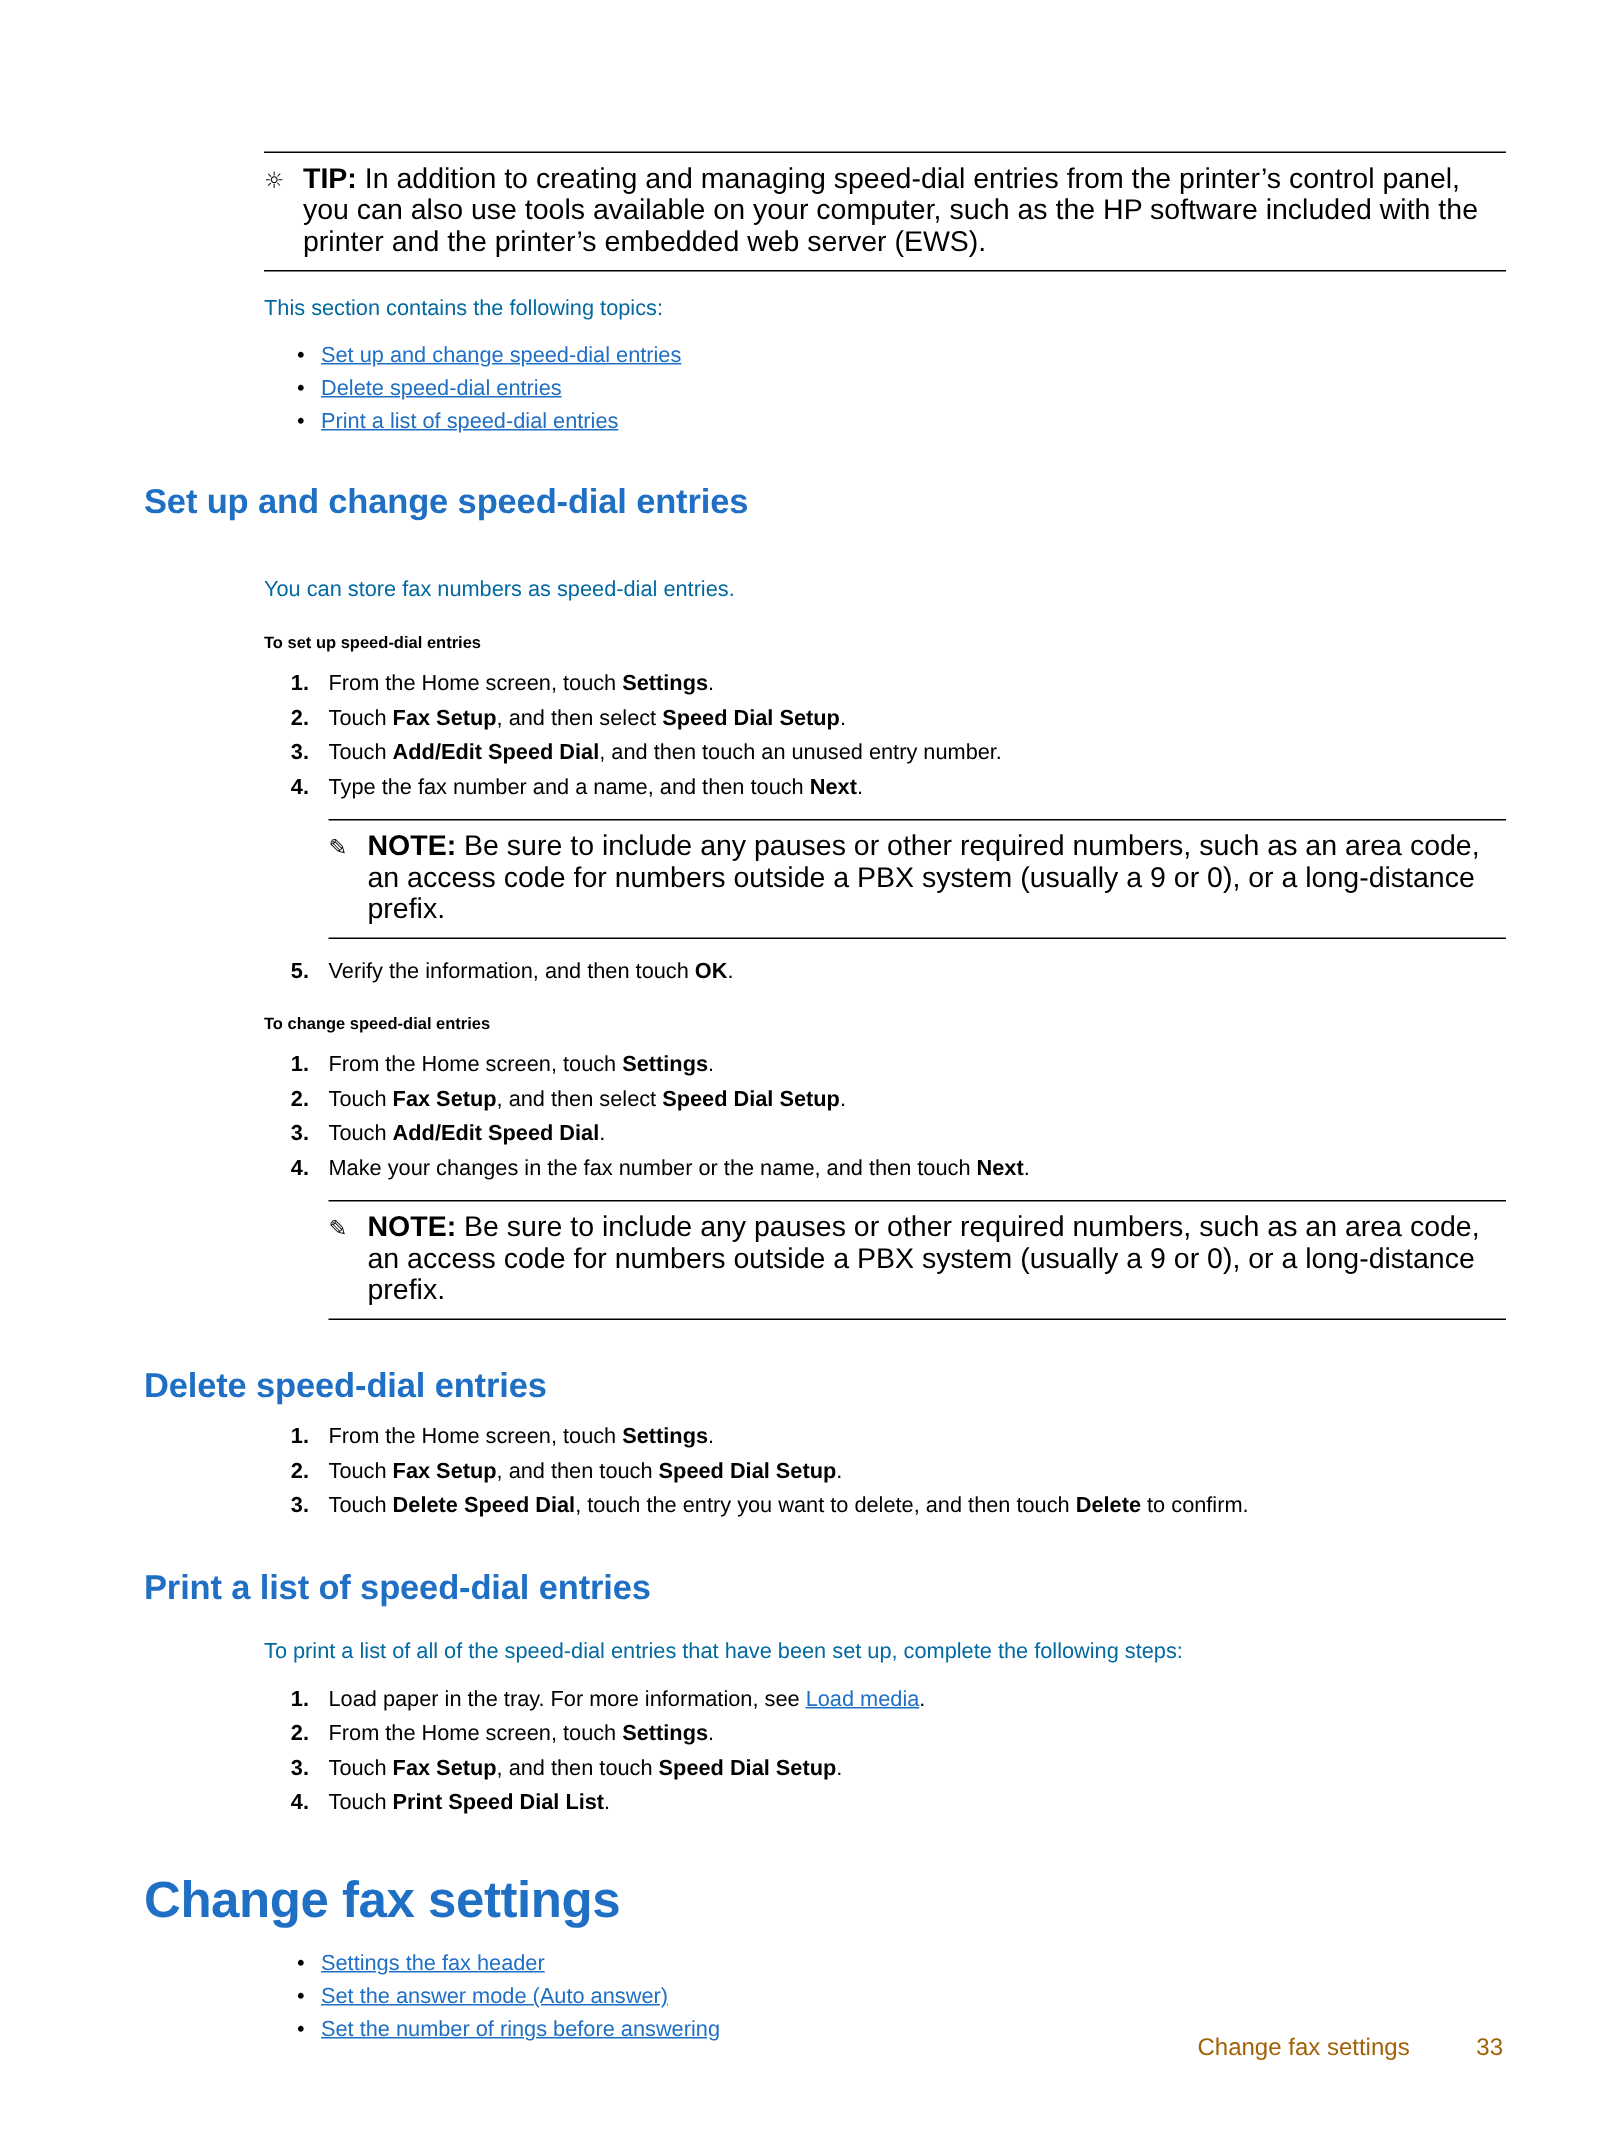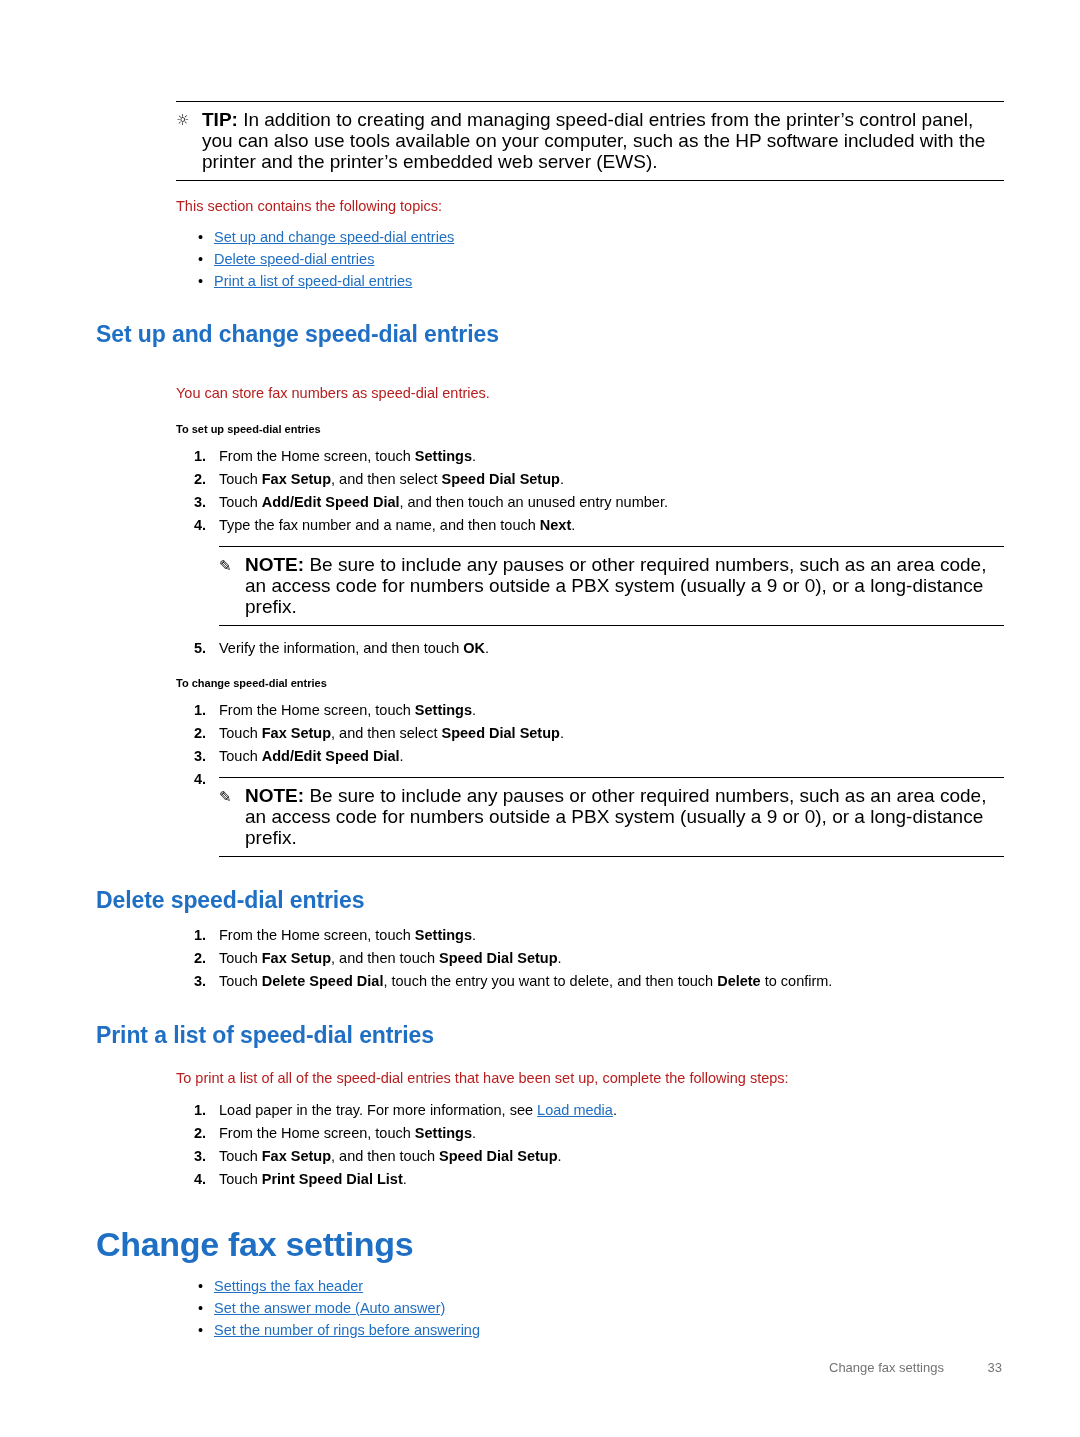--- a/index.html
+++ b/index.html
@@ -18,21 +18,21 @@
     position: relative;
     width: 1080px;
     height: 1437px;
     box-sizing: border-box;
   }
 
   
   .body-text {
     font-size: 14.5px;
     line-height: 21px;
-    color: #b91c1c;
+    color: #0369a1;
   }
 
   
   .callout {
     border-top: 1px solid #000;
     border-bottom: 1px solid #000;
     display: flex;
     align-items: flex-start;
     padding: 7px 0 8px 0;
   }
@@ -115,22 +115,22 @@
     text-align: right;
     font-weight: bold;
   }
   .step b { font-weight: bold; }
 
   
   .footer {
     position: absolute;
     right: 78px;
     bottom: 62px;
-    font-size: 13px;
-    color: #737373;
+    font-size: 16px;
+    color: #a16207;
   }
   .footer .pg {
     display: inline-block;
     margin-left: 40px;
   }
 
   
   .content {
     position: absolute;
     left: 176px;
@@ -220,20 +220,21 @@
       <div class="step">
         <span class="num">2.</span>
         <span>Touch <b>Fax Setup</b>, and then select <b>Speed Dial Setup</b>.</span>
       </div>
       <div class="step">
         <span class="num">3.</span>
         <span>Touch <b>Add/Edit Speed Dial</b>.</span>
       </div>
       <div class="step">
         <span class="num">4.</span>
+        <span>Make your changes in the fax number or the name, and then touch <b>Next</b>.</span>
       </div>
     </div>
 
     <div class="callout" style="margin-top:10px; margin-left:43px; width:785px;">
       <div class="cico">✎</div>
       <div class="ctext">
         <span class="clabel">NOTE:</span>
         <span>Be sure to include any pauses or other required numbers, such as an area code, an access code for numbers outside a PBX system (usually a 9 or 0), or a long-distance prefix.</span>
       </div>
     </div>

